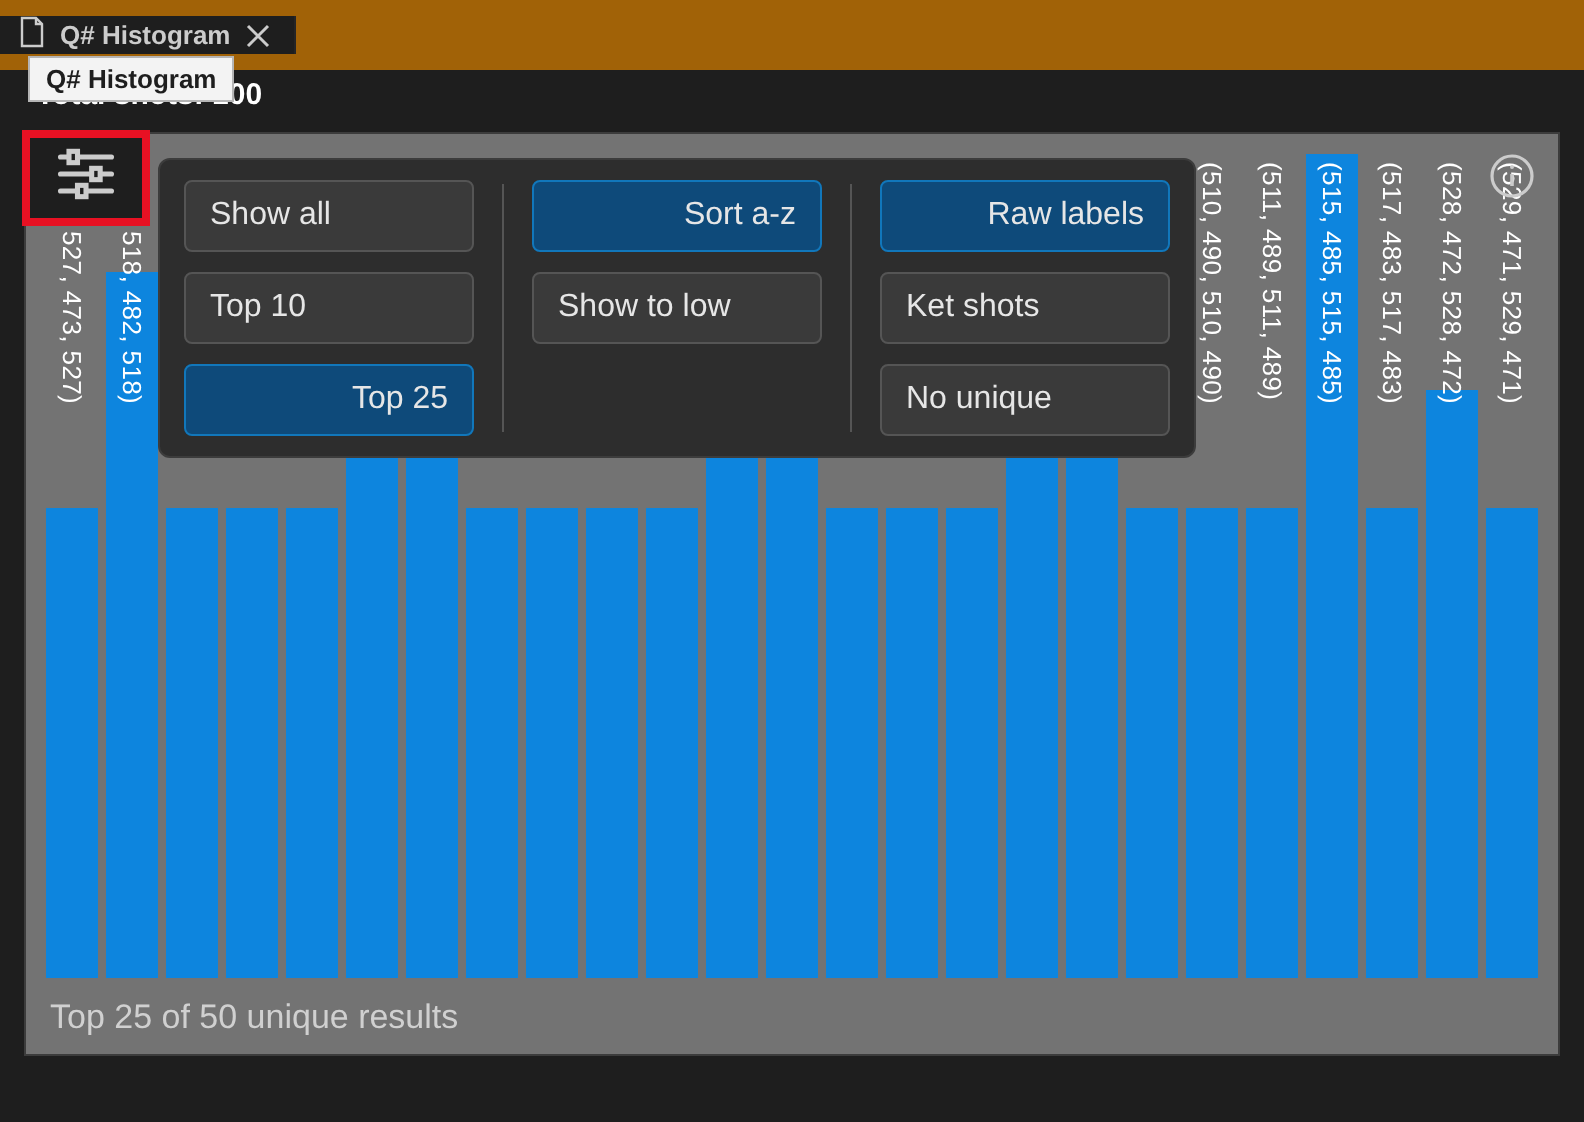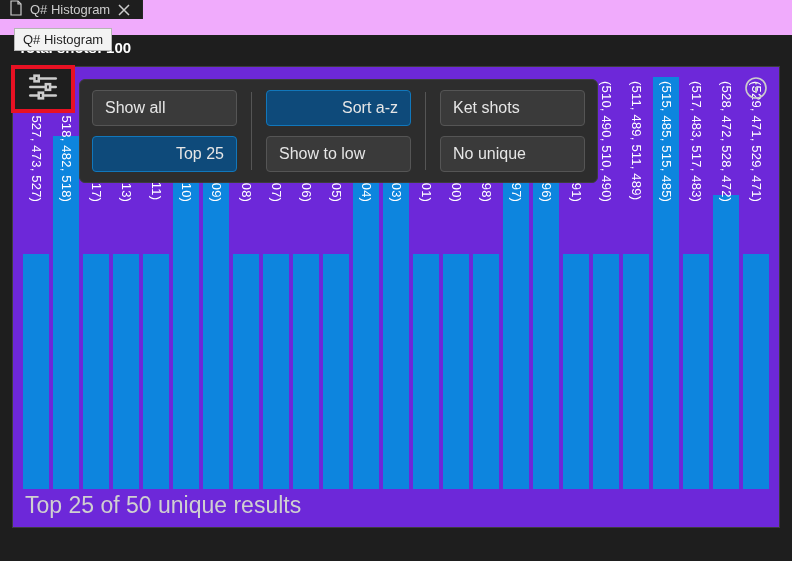--- a/index.html
+++ b/index.html
@@ -6,23 +6,24 @@
   html, body {
     width: 792px; height: 561px;
     background: #1e1e1e;
     font-family: "Segoe UI", Arial, sans-serif;
     color: #e6e6e6;
     overflow: hidden;
   }
   .tabbar {
     position: relative;
     height: 35px;
-    background: #f0abfc;
+    background: #a16207;
     display: flex;
-    align-items: flex-start;
+    align-items: center;
+    font-weight: bold;
   }
   .tab {
     display: flex; align-items: center;
     background: #1e1e1e;
     padding: 0 10px 0 8px;
     gap: 6px;
     font-size: 13px;
     color: #cccccc;
     border-right: 1px solid #252526;
   }
@@ -42,21 +43,21 @@
     padding: 4px 0 4px 18px;
     font-size: 15px;
     font-weight: 600;
     color: #ffffff;
   }
   .panel {
     margin: 6px 12px 10px 12px;
     border: 1px solid #3c3c3c;
     position: relative;
     height: 462px;
-    background: #6d28d9;
+    background: #737373;
     padding-left: 32px;
   }
   .settings-box {
     position: absolute;
     top: -2px; left: -2px;
     width: 64px; height: 48px;
     border: 4px solid #e81123;
     display: flex; align-items: center; justify-content: center;
     background: #1e1e1e;
     z-index: 30;
@@ -135,21 +136,21 @@
     color: #ffffff;
     white-space: nowrap;
     font-weight: 400;
     letter-spacing: 0.2px;
     fill: #fff;
     z-index: 5;
   }
   .footer {
     position: absolute;
     left: 12px; bottom: 8px;
-    font-size: 23px;
+    font-size: 17px;
     color: #d0d0d0;
   }
 </style>
 </head>
 <body>
 
 <div class="tabbar">
   <div class="tab">
     <span class="file-icon">
       <svg viewBox="0 0 16 16">
@@ -190,29 +191,31 @@
           <circle cx="12" cy="12" r="10" stroke-width="1.6"></circle>
           <line x1="12" y1="11" x2="12" y2="17" stroke-width="1.8"></line>
           <circle cx="12" cy="7.5" r="1" fill="#cccccc" stroke="none"></circle>
         </svg>
     </span>
   </div>
 
   <div class="menu">
     <div class="menu-col" id="col1">
         <div class="menu-btn">Show all</div>
+        <div class="menu-btn">Top 10</div>
         <div class="menu-btn selected">Top 25</div>
       </div>
     <div class="menu-divider"></div>
     <div class="menu-col" id="col2">
         <div class="menu-btn selected">Sort a-z</div>
         <div class="menu-btn">Show to low</div>
       </div>
     <div class="menu-divider"></div>
     <div class="menu-col" id="col3">
+        <div class="menu-btn selected">Raw labels</div>
         <div class="menu-btn">Ket shots</div>
         <div class="menu-btn">No unique</div>
       </div>
   </div>
 
   <div class="chart-area" id="chart">
       <div class="bar-wrap">
         <div class="bar" style="height: 57.1429%;"></div>
         <div class="bar-label">(479, 527, 473, 527)</div>
       </div>

